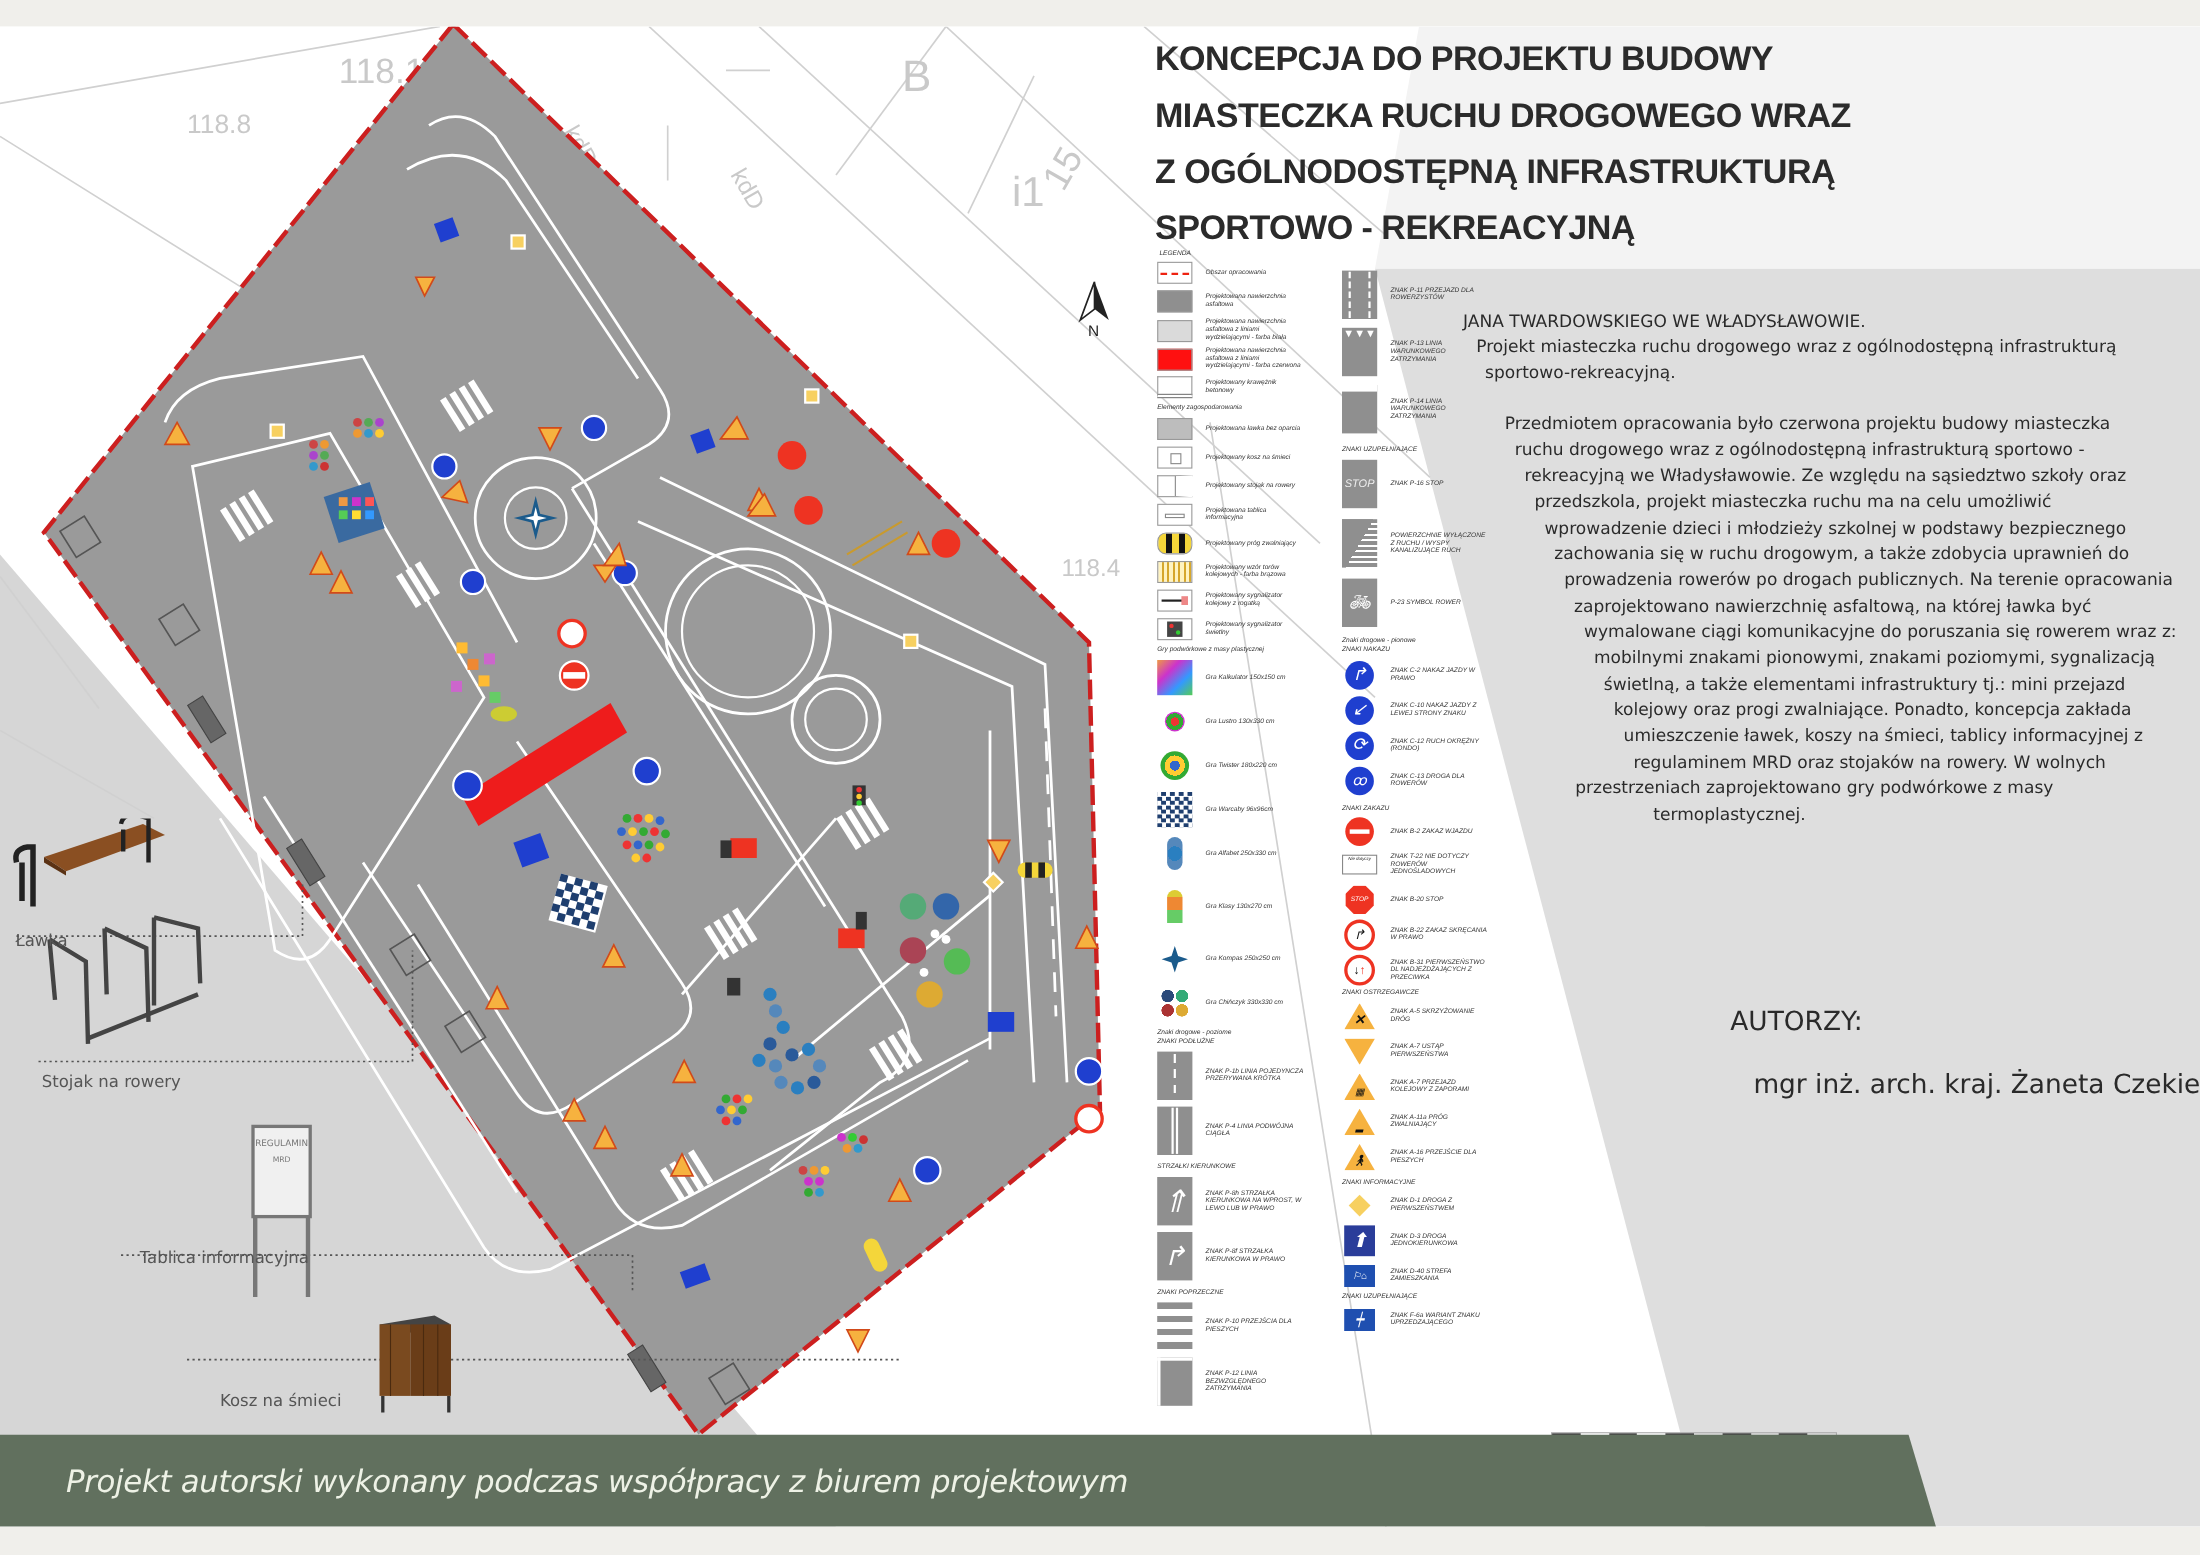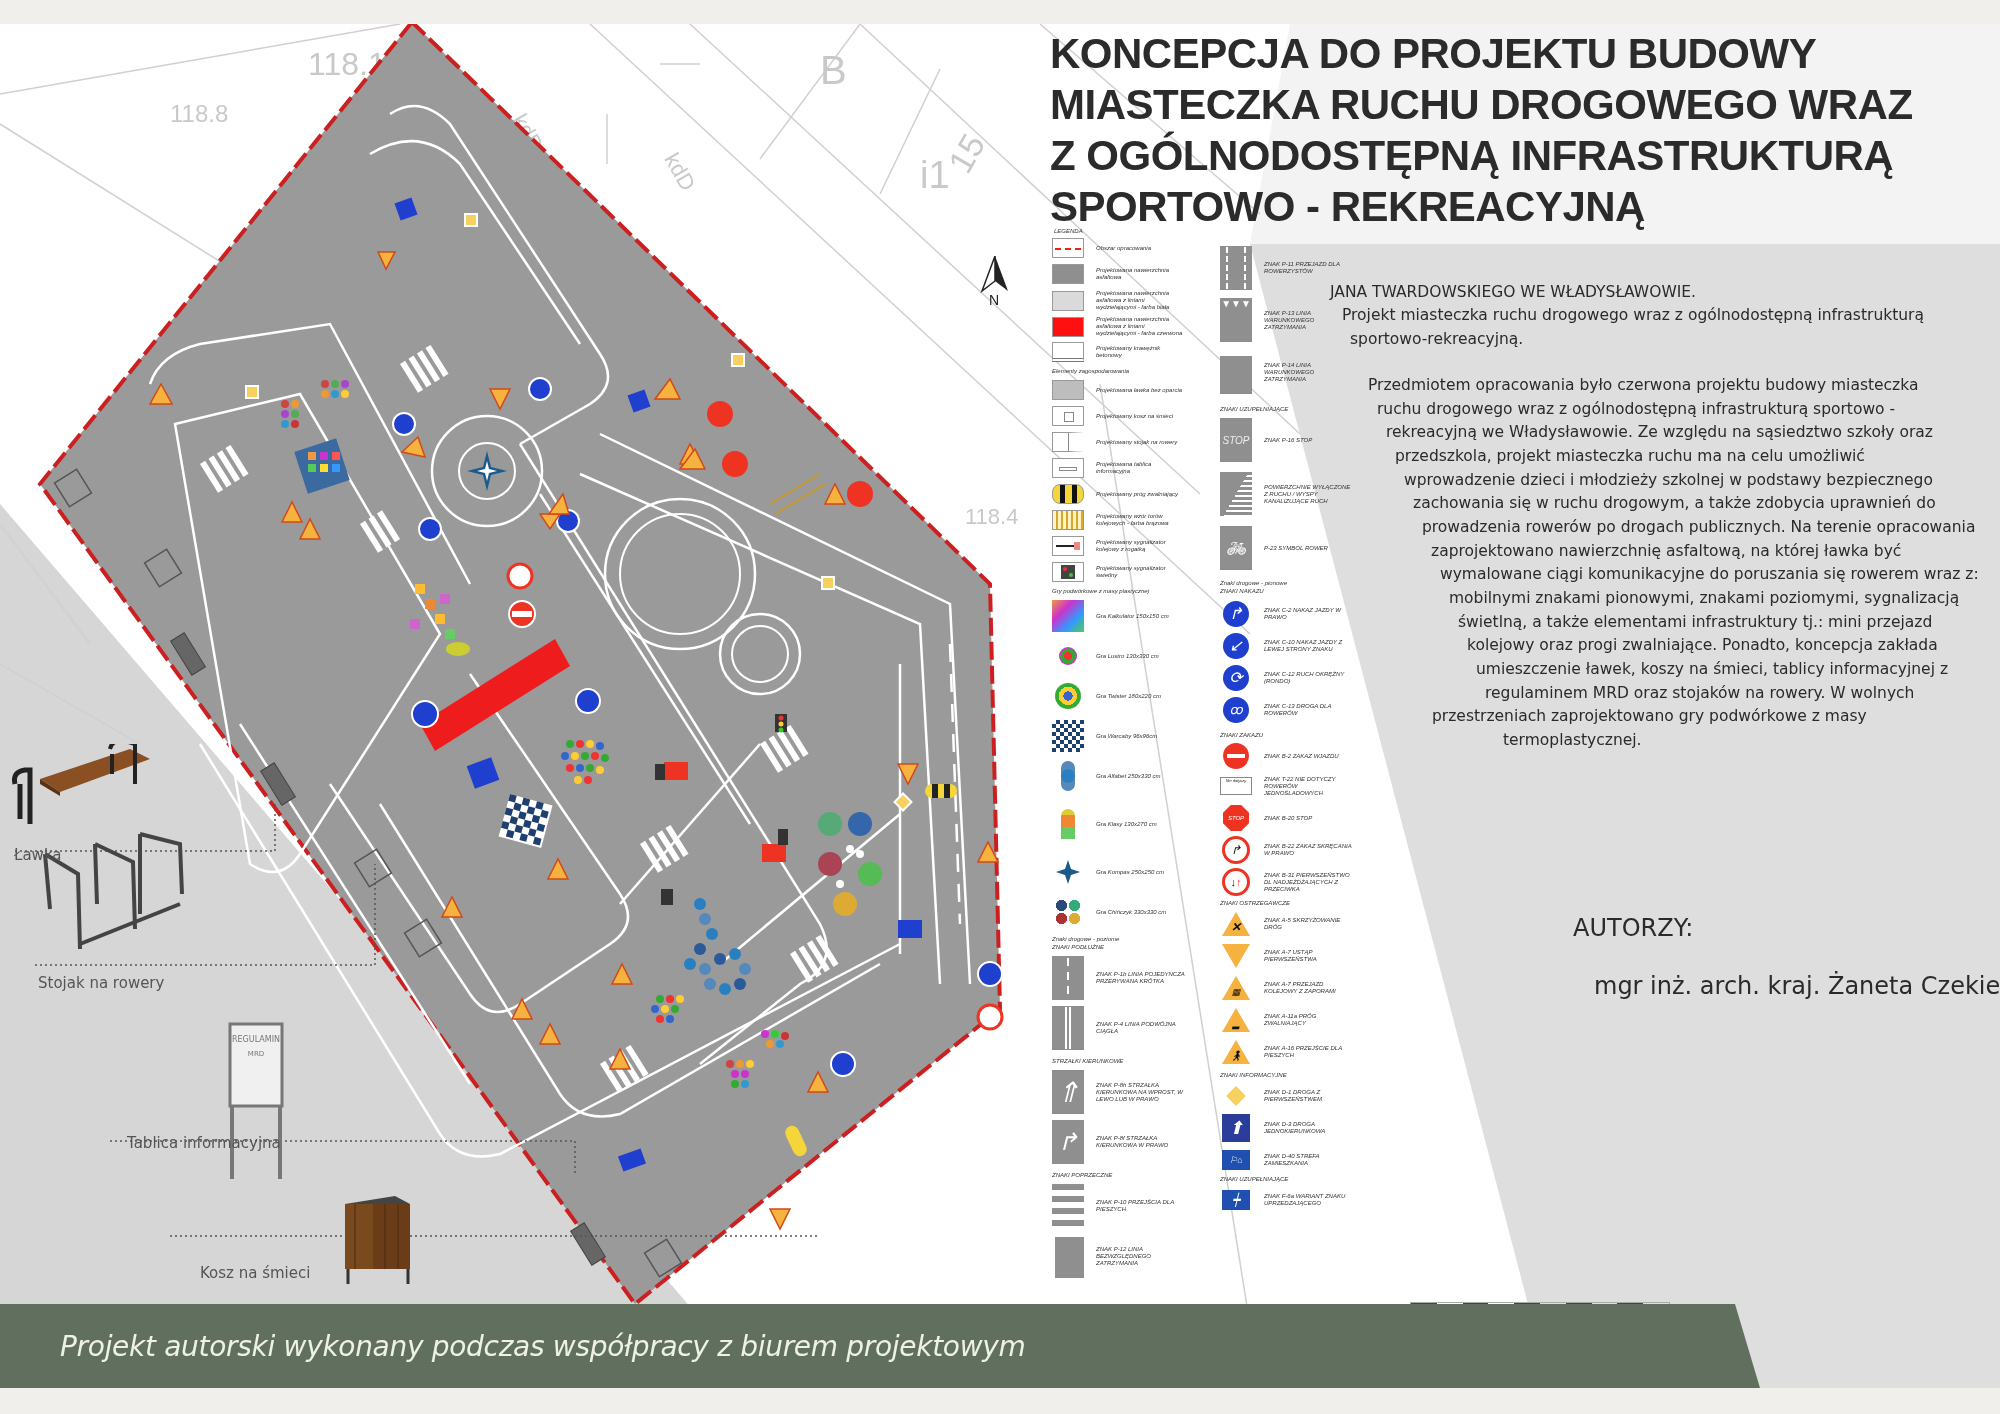--- a/index.html
+++ b/index.html
@@ -1,20 +1,20 @@
 <!DOCTYPE html>
 <html><head>
 <meta charset="utf-8">
 <style>
   html,body{margin:0;padding:0;}
   body{width:2000px;height:1414px;position:relative;overflow:hidden;background:#f0efeb;font-family:"Liberation Sans",sans-serif;}
   .board{position:absolute;left:0;top:24px;width:2000px;height:1364px;background:#ffffff;overflow:hidden;}
   .gray-panel{position:absolute;left:0;top:0;width:2000px;height:1364px;}
   .abs{position:absolute;}
-  .title{position:absolute;left:1050px;top:4px;width:930px;font-family:"Liberation Sans",sans-serif;font-weight:bold;font-size:42px;line-height:51px;color:#2b2b2b;letter-spacing:-0.5px;}
+  .title{position:absolute;left:1050px;top:4px;width:930px;font-family:"Liberation Sans",sans-serif;font-weight:bold;font-size:31px;line-height:51px;color:#2b2b2b;letter-spacing:-0.5px;}
   .title div{white-space:nowrap;}
   .desc{position:absolute;font-family:"DejaVu Sans",sans-serif;font-size:15.5px;line-height:23.6px;color:#2a2a2a;white-space:nowrap;}
   .authors{position:absolute;font-family:"DejaVu Sans",sans-serif;font-size:24px;color:#2a2a2a;white-space:nowrap;}
   .legend-col{position:absolute;font-family:"Liberation Sans",sans-serif;font-style:italic;font-size:6px;color:#333;}
   .lg-row{position:absolute;display:flex;align-items:center;}
   .lg-sw{width:32px;height:20px;border:1px solid #999;box-sizing:border-box;flex:none;}
   .lg-txt{margin-left:12px;line-height:7px;width:90px;}
   .lg-head{position:absolute;font-size:6px;font-style:italic;color:#333;white-space:nowrap;}
   .sign-sw{width:32px;height:32px;flex:none;display:flex;align-items:center;justify-content:center;}
   .footer-text{position:absolute;left:60px;top:1330px;font-family:"DejaVu Sans",sans-serif;font-style:italic;font-size:28px;color:#eef2e6;white-space:nowrap;letter-spacing:-0.3px;}

